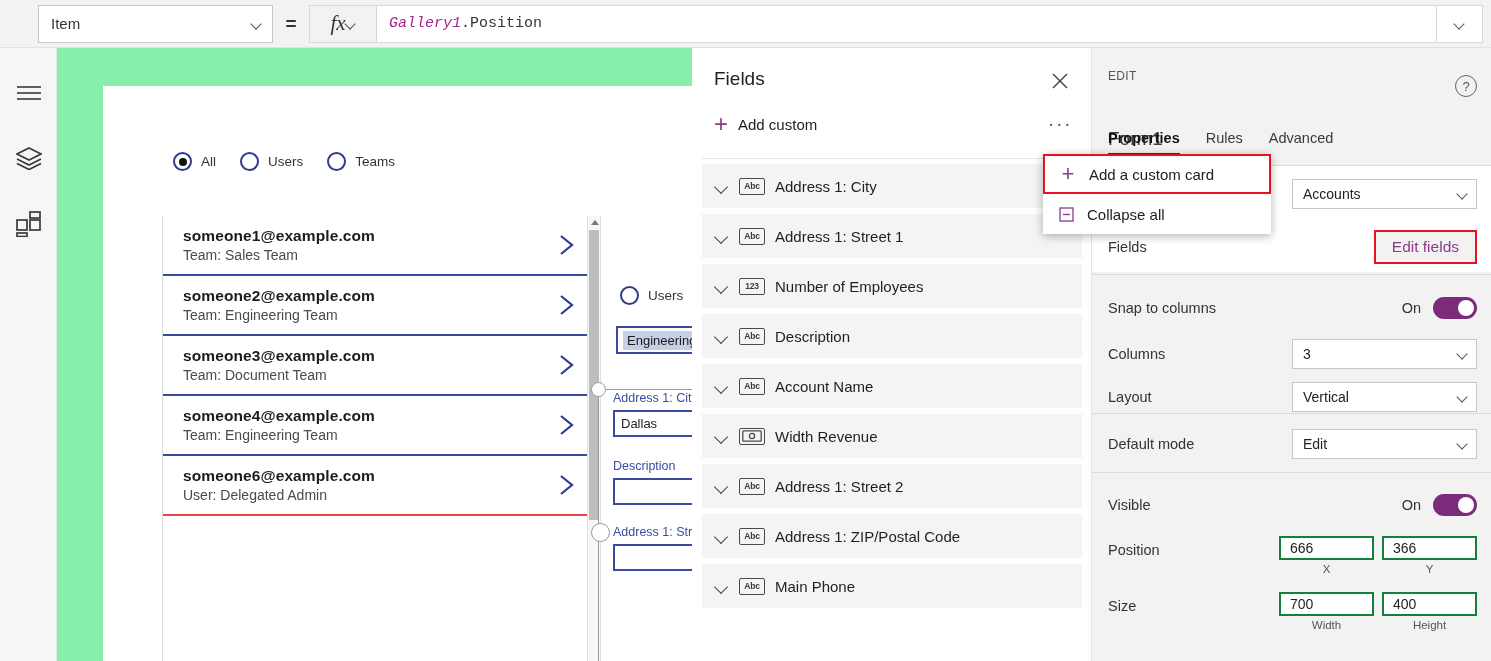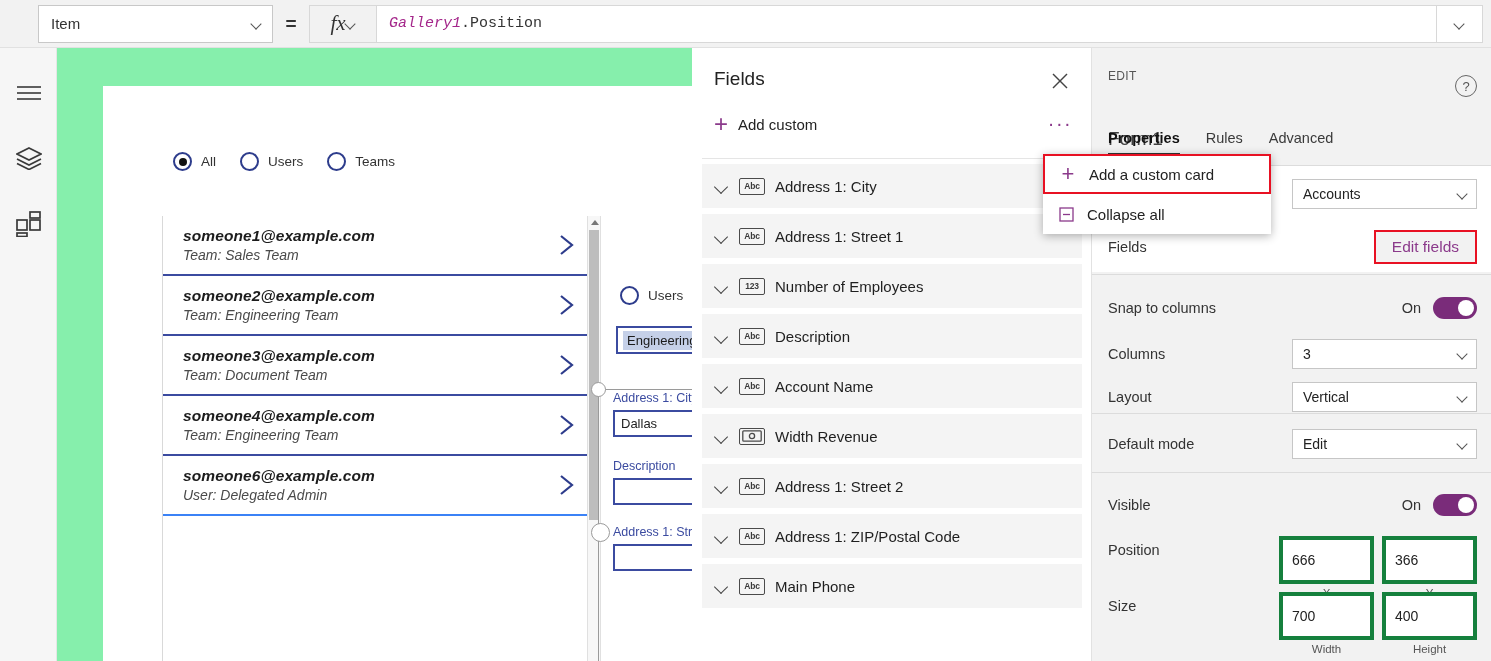--- a/index.html
+++ b/index.html
@@ -97,22 +97,22 @@
   
   #gallery {
     position:absolute; left:59px; top:130px; width:430px; height:459px;
     border:1px solid #d9d9d9; border-top:none; background:#fff;
     overflow:hidden;
   }
   .g-row {
     height:60px; border-bottom:2px solid #3b4ba0;
     display:flex; align-items:center; padding:0 12px 0 20px;
   }
-  .g-row:last-child { border-bottom:2px solid #3b82f6; }
-  .g-text { flex:1;font-style:italic; }
+  .g-row:last-child { border-bottom:2px solid #ef4444; }
+  .g-text { flex:1; }
   .g-title { font-size:15.5px; font-weight:700; color:#1c1c1c; letter-spacing:.1px; }
   .g-sub  { font-size:14px; color:#4a4a4a; margin-top:2px; }
   .g-arrow { width:26px; height:26px; flex:none; }
 
   #gallery-scroll {
     position:absolute; left:484px; top:130px; width:14px; height:459px;
     background:#f7f7f7; border:1px solid #e0e0e0; border-top:none;
   }
   #gallery-scroll .thumb {
     position:absolute; left:1px; top:14px; width:10px; height:290px; background:#bdbdbd;
@@ -251,21 +251,21 @@
   .toggle-state { font-size:14.5px; color:#333; }
   .toggle {
     width:44px; height:22px; border-radius:11px; background:#7a2c7a; position:relative;
     cursor:pointer; flex:none;
   }
   .toggle::after {
     content:""; position:absolute; right:3px; top:3px;
     width:16px; height:16px; border-radius:50%; background:#fff;
   }
   .num-box {
-    width:95px; height:48px; background:#fff; border:4px solid #15803d;
+    width:95px; height:24px; background:#fff; border:2px solid #15803d;
     display:flex; align-items:center; padding-left:9px; font-size:14px; color:#222;
   }
   .pair { display:flex; gap:8px; }
   .sub-lbls { display:flex; gap:8px; margin-top:3px; }
   .sub-lbls span {
     width:95px; text-align:center; font-size:11.5px; color:#555;
   }
 </style>
 </head>
 <body>

